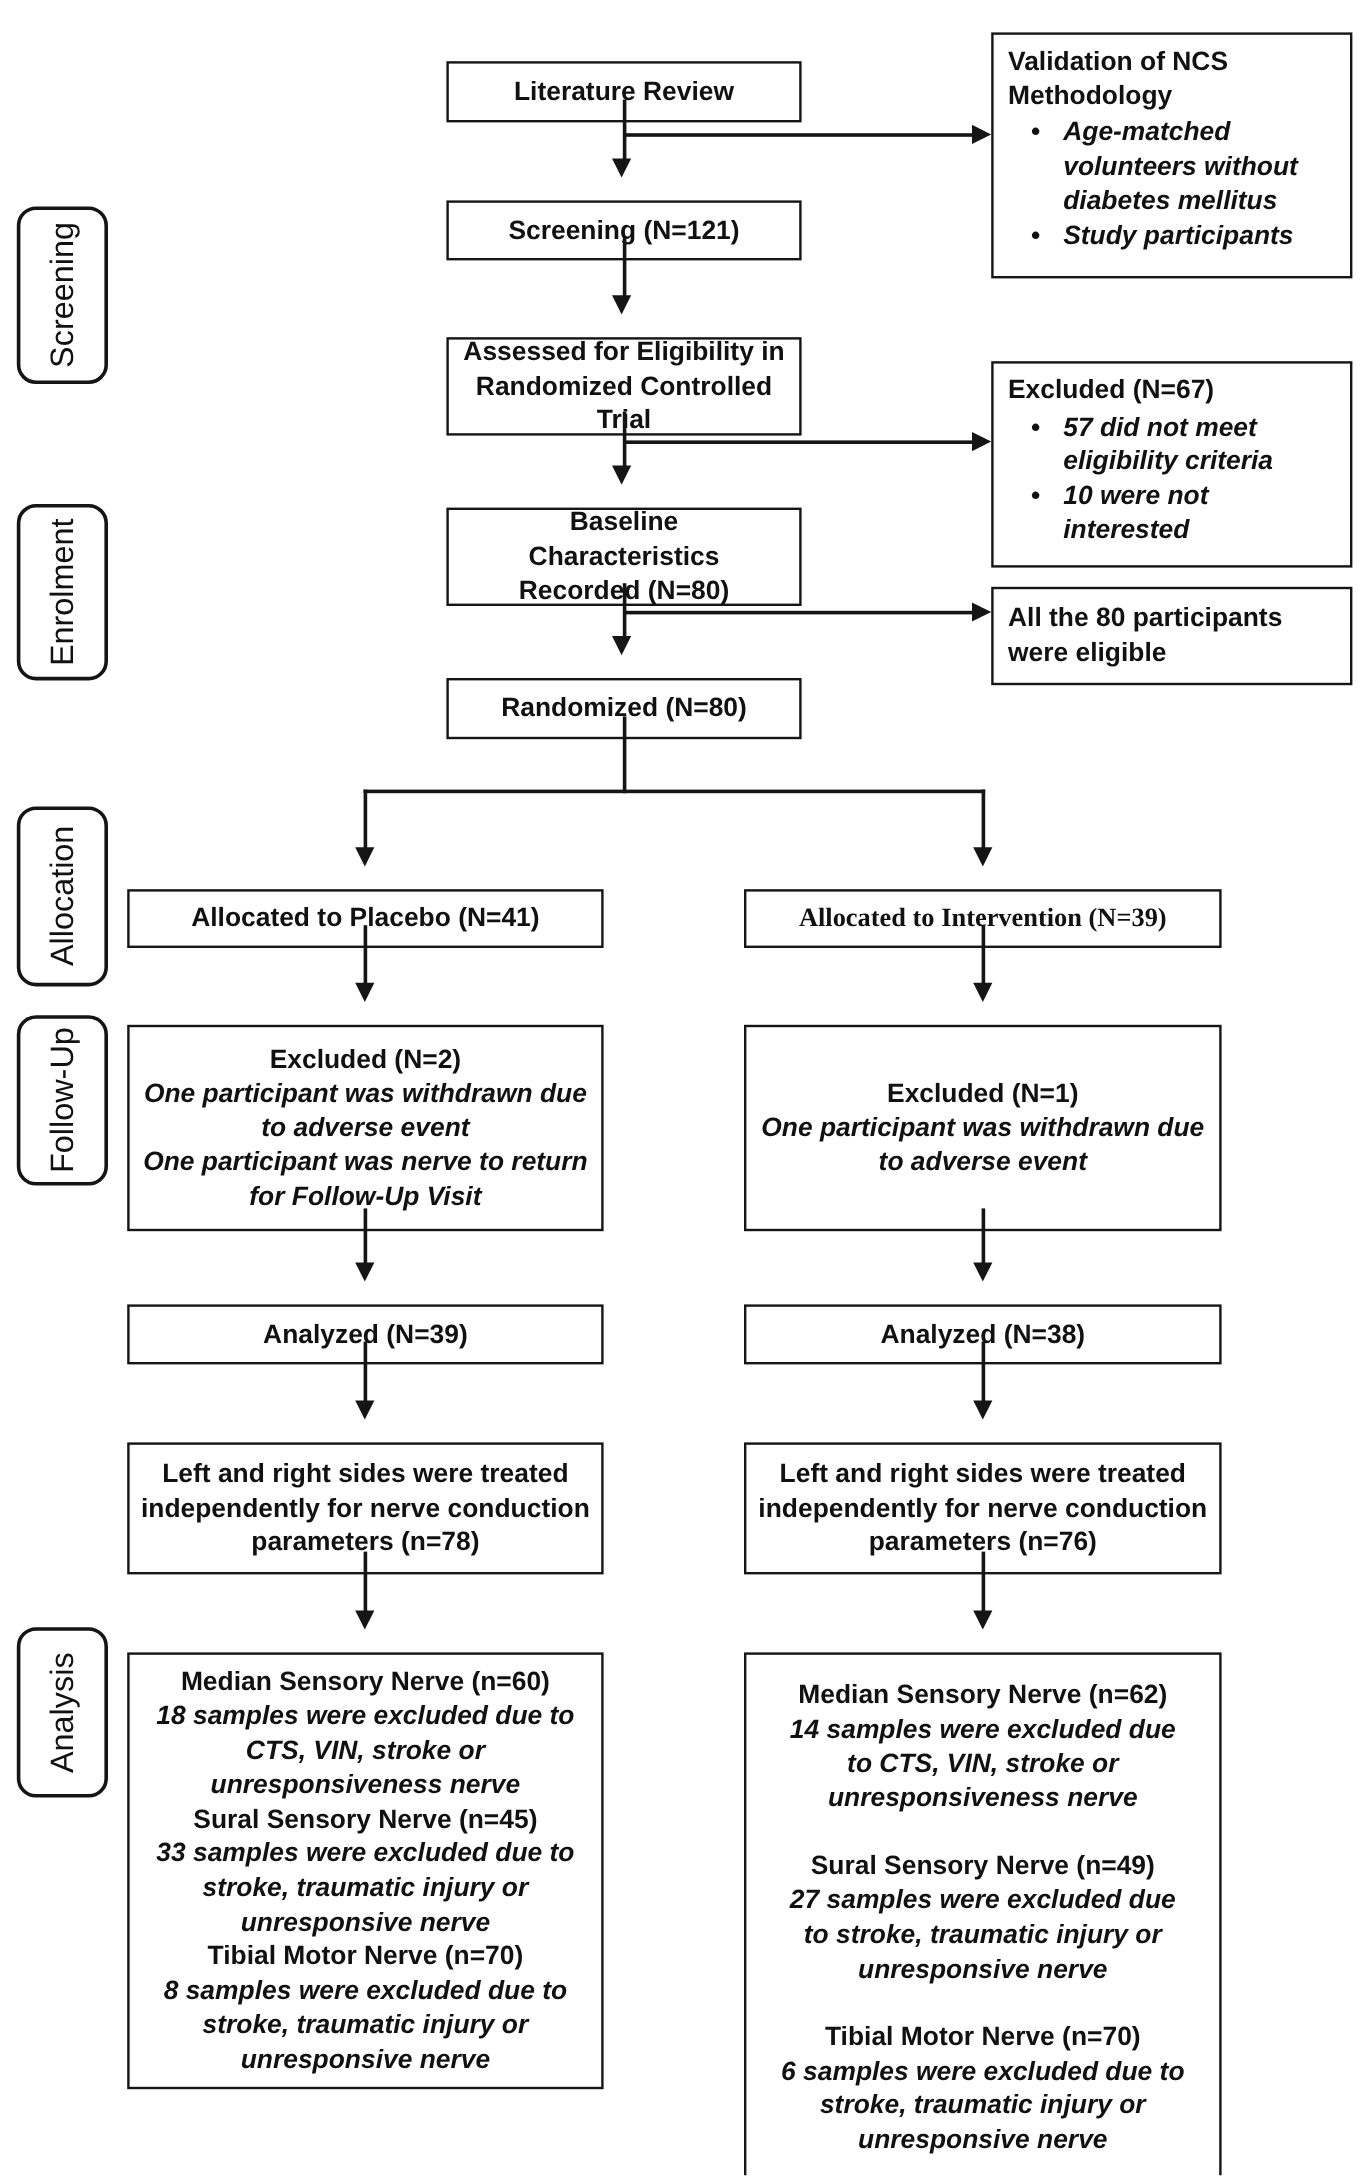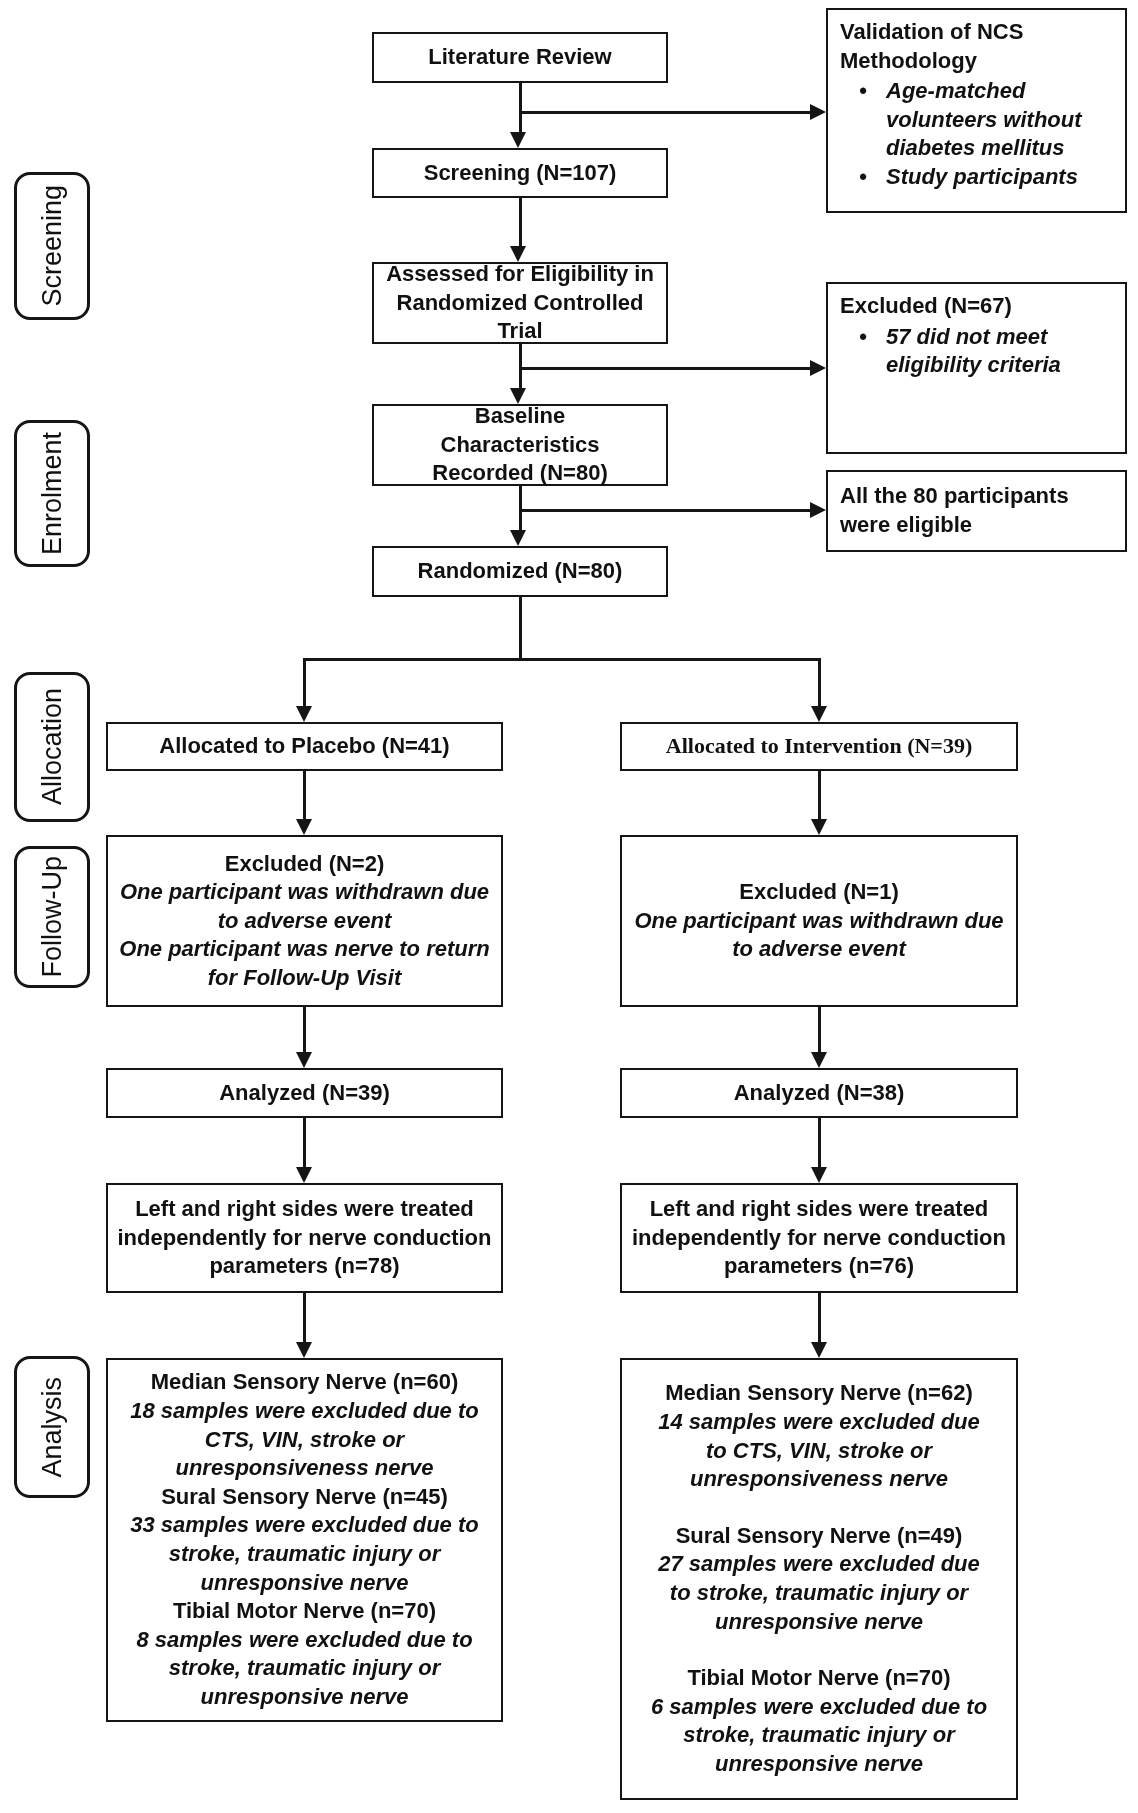--- a/index.html
+++ b/index.html
@@ -5,21 +5,21 @@
   html,body{margin:0;padding:0;background:#ffffff;}
   #canvas{
     position:relative;width:1138px;height:1813px;background:#ffffff;
     font-family:"Liberation Sans","DejaVu Sans",sans-serif;color:#111;
     overflow:hidden;
   }
   .box{
     position:absolute;border:2.5px solid #151515;background:#ffffff;
     box-sizing:border-box;display:flex;flex-direction:column;
     align-items:center;justify-content:center;text-align:center;
-    font-weight:bold;font-size:22px;line-height:1.3;
+    font-weight:bold;font-size:22px;line-height:1.3;margin-top:19px;
   }
   .box.left{align-items:flex-start;text-align:left;padding:8px 12px;}
   .stage{
     position:absolute;border:3px solid #151515;border-radius:16px;background:#ffffff;
     box-sizing:border-box;display:flex;align-items:center;justify-content:center;
     font-size:27px;font-weight:400;color:#111;
   }
   .stage .vtext{writing-mode:vertical-rl;transform:rotate(180deg);white-space:nowrap;}
   .vline{position:absolute;width:3px;background:#151515;}
   .hline{position:absolute;height:3px;background:#151515;}
@@ -53,21 +53,21 @@
     <span class="vtext">Follow-Up</span>
   </div>
   <div class="stage" style="left:14px;top:1356px;width:76px;height:142px;">
     <span class="vtext">Analysis</span>
   </div>
 
   <div class="box" style="left:372px;top:32px;width:296px;height:51px;">
     <span>Literature Review</span>
   </div>
   <div class="box" style="left:372px;top:148px;width:296px;height:50px;">
-    <span>Screening (N=107)</span>
+    <span>Screening (N=121)</span>
   </div>
   <div class="box" style="left:372px;top:262px;width:296px;height:82px;padding:4px 10px;">
     <span>Assessed for Eligibility in Randomized Controlled Trial</span>
   </div>
   <div class="box" style="left:372px;top:404px;width:296px;height:82px;padding:4px 26px;">
     <span>Baseline Characteristics Recorded (N=80)</span>
   </div>
   <div class="box" style="left:372px;top:546px;width:296px;height:51px;">
     <span>Randomized (N=80)</span>
   </div>
@@ -82,20 +82,23 @@
         <span class="btxt">Study participants</span>
       </div>
     </div>
   </div>
 
   <div class="box left" style="left:826px;top:282px;width:301px;height:172px;justify-content:flex-start;">
     <span>Excluded (N=67)</span>
     <div class="bullets">
       <div class="bullet-row">
         <span class="btxt">57 did not meet eligibility criteria</span>
+      </div>
+      <div class="bullet-row">
+        <span class="btxt">10 were not interested</span>
       </div>
     </div>
   </div>
 
   <div class="box left" style="left:826px;top:470px;width:301px;height:82px;justify-content:center;">
     <span>All the 80 participants were eligible</span>
   </div>
 
   <div class="box" style="left:106px;top:722px;width:397px;height:49px;">
     <span>Allocated to Placebo (N=41)</span>

